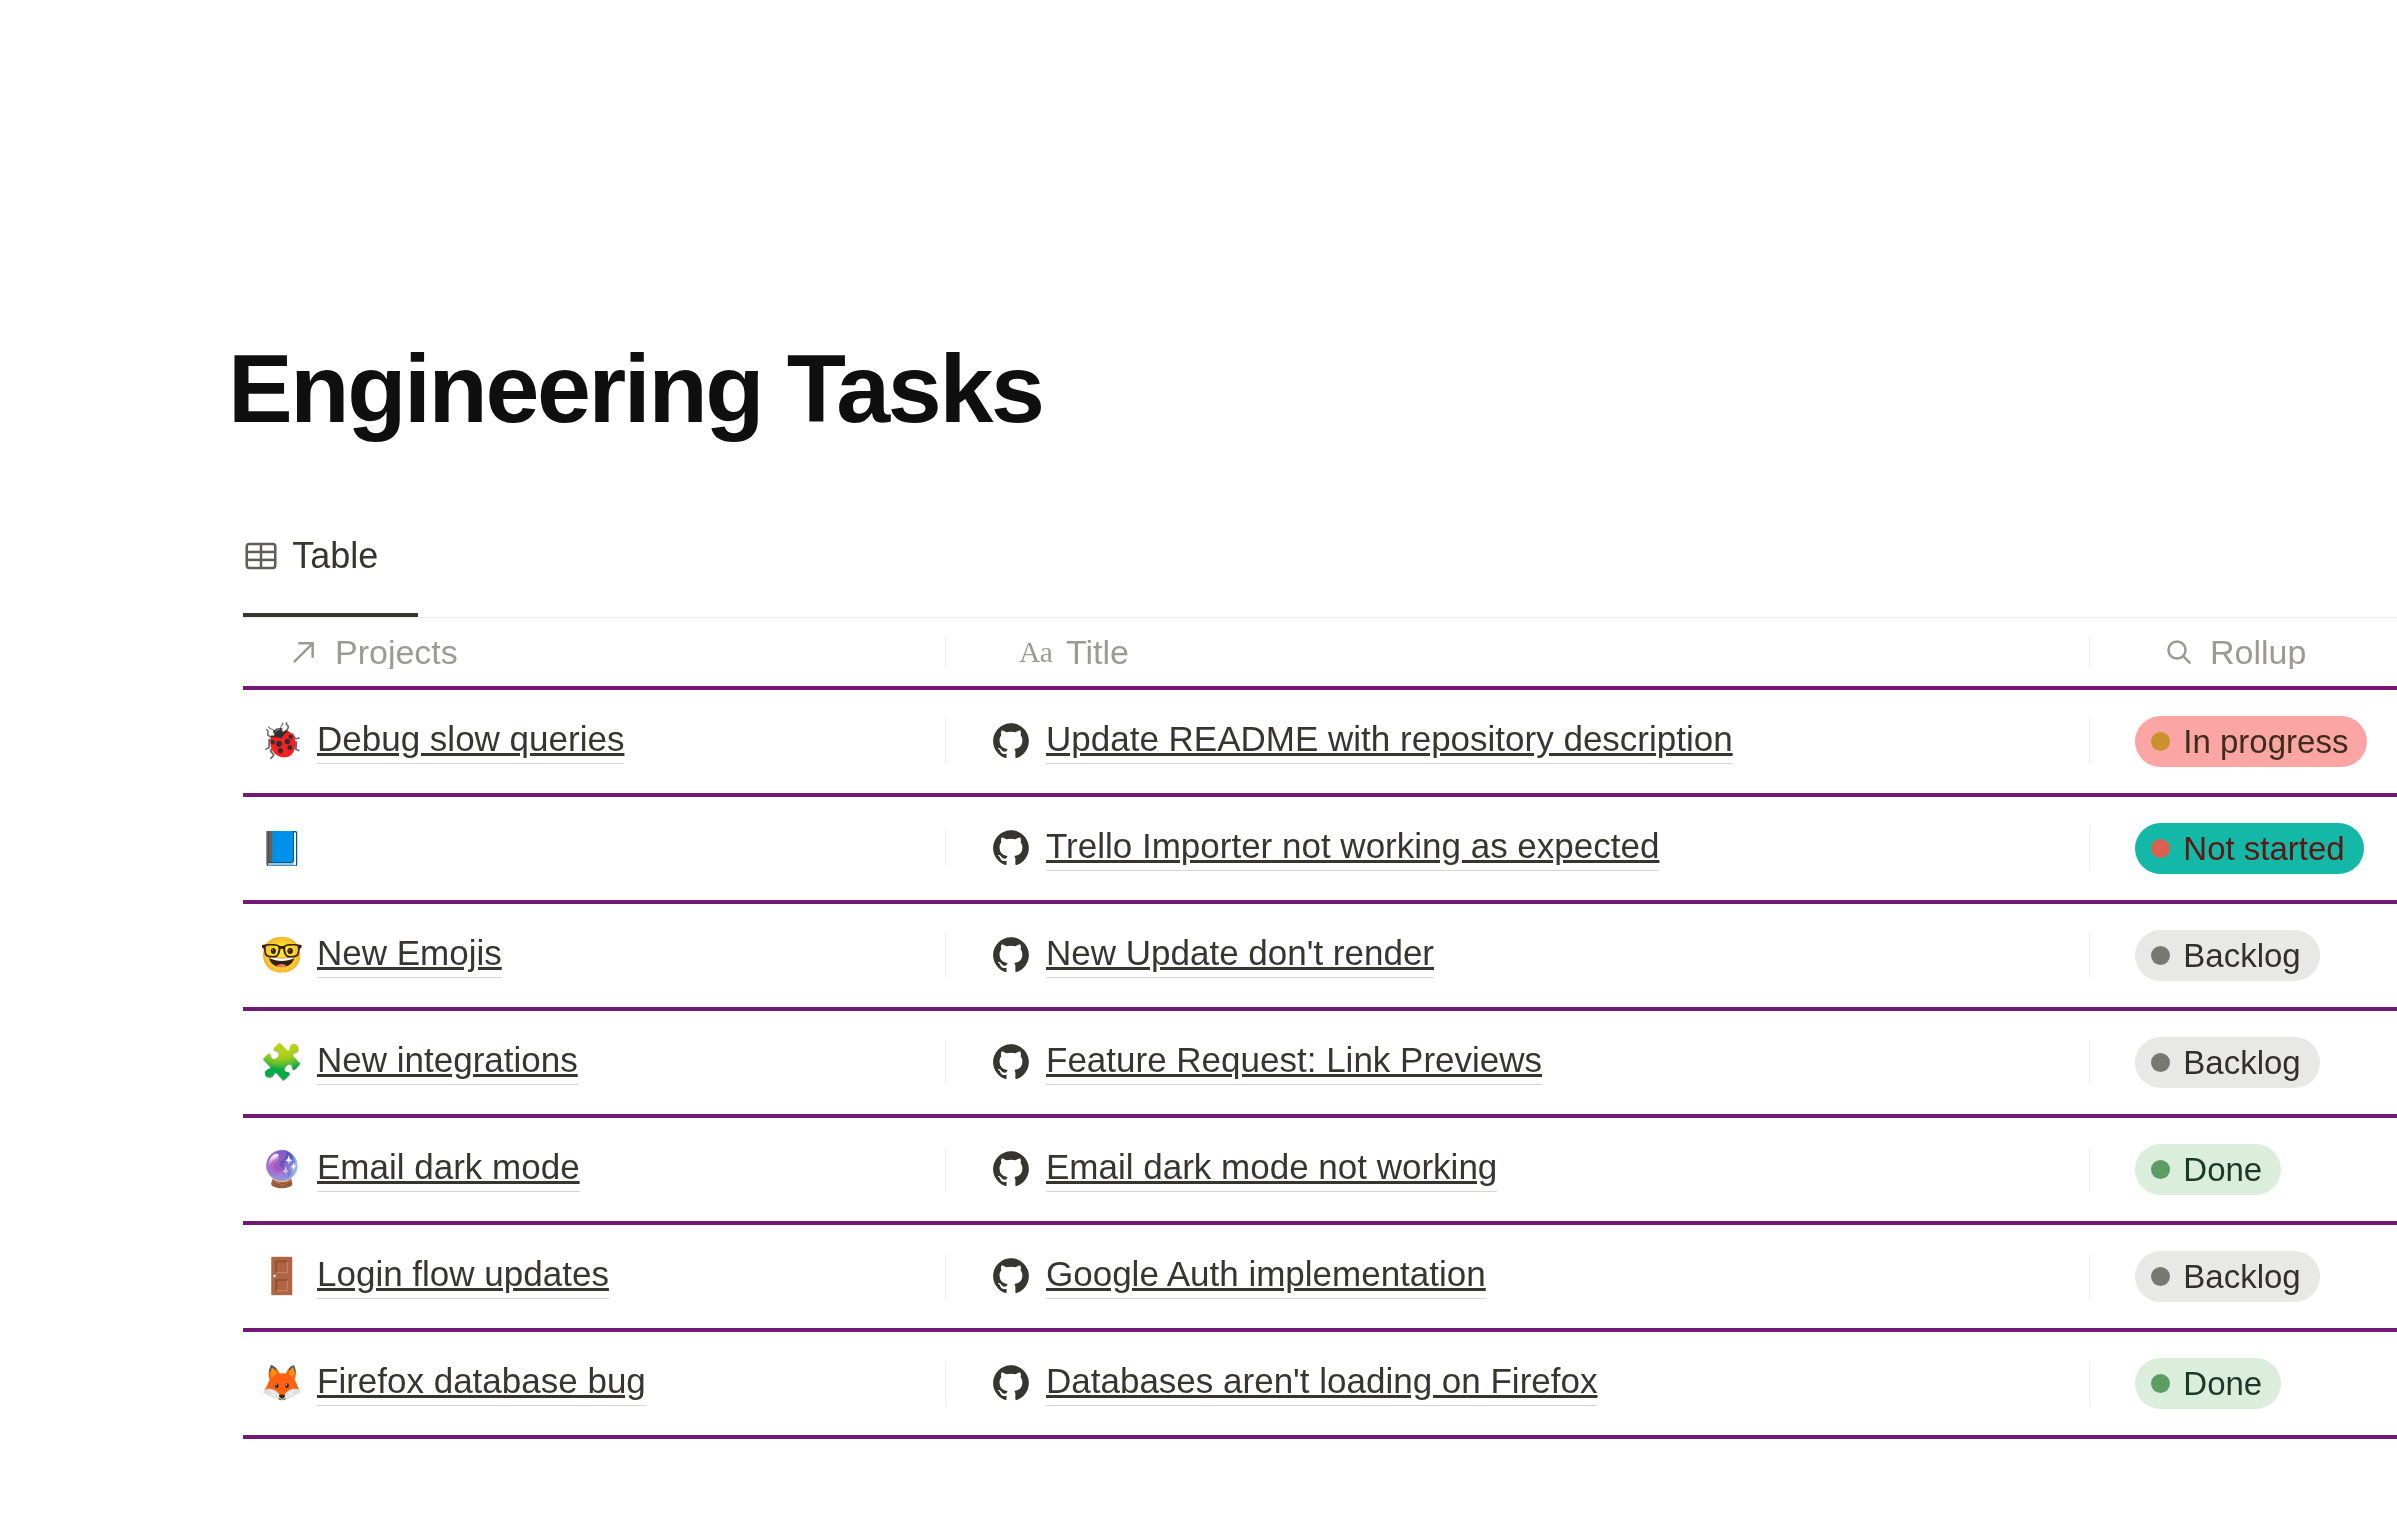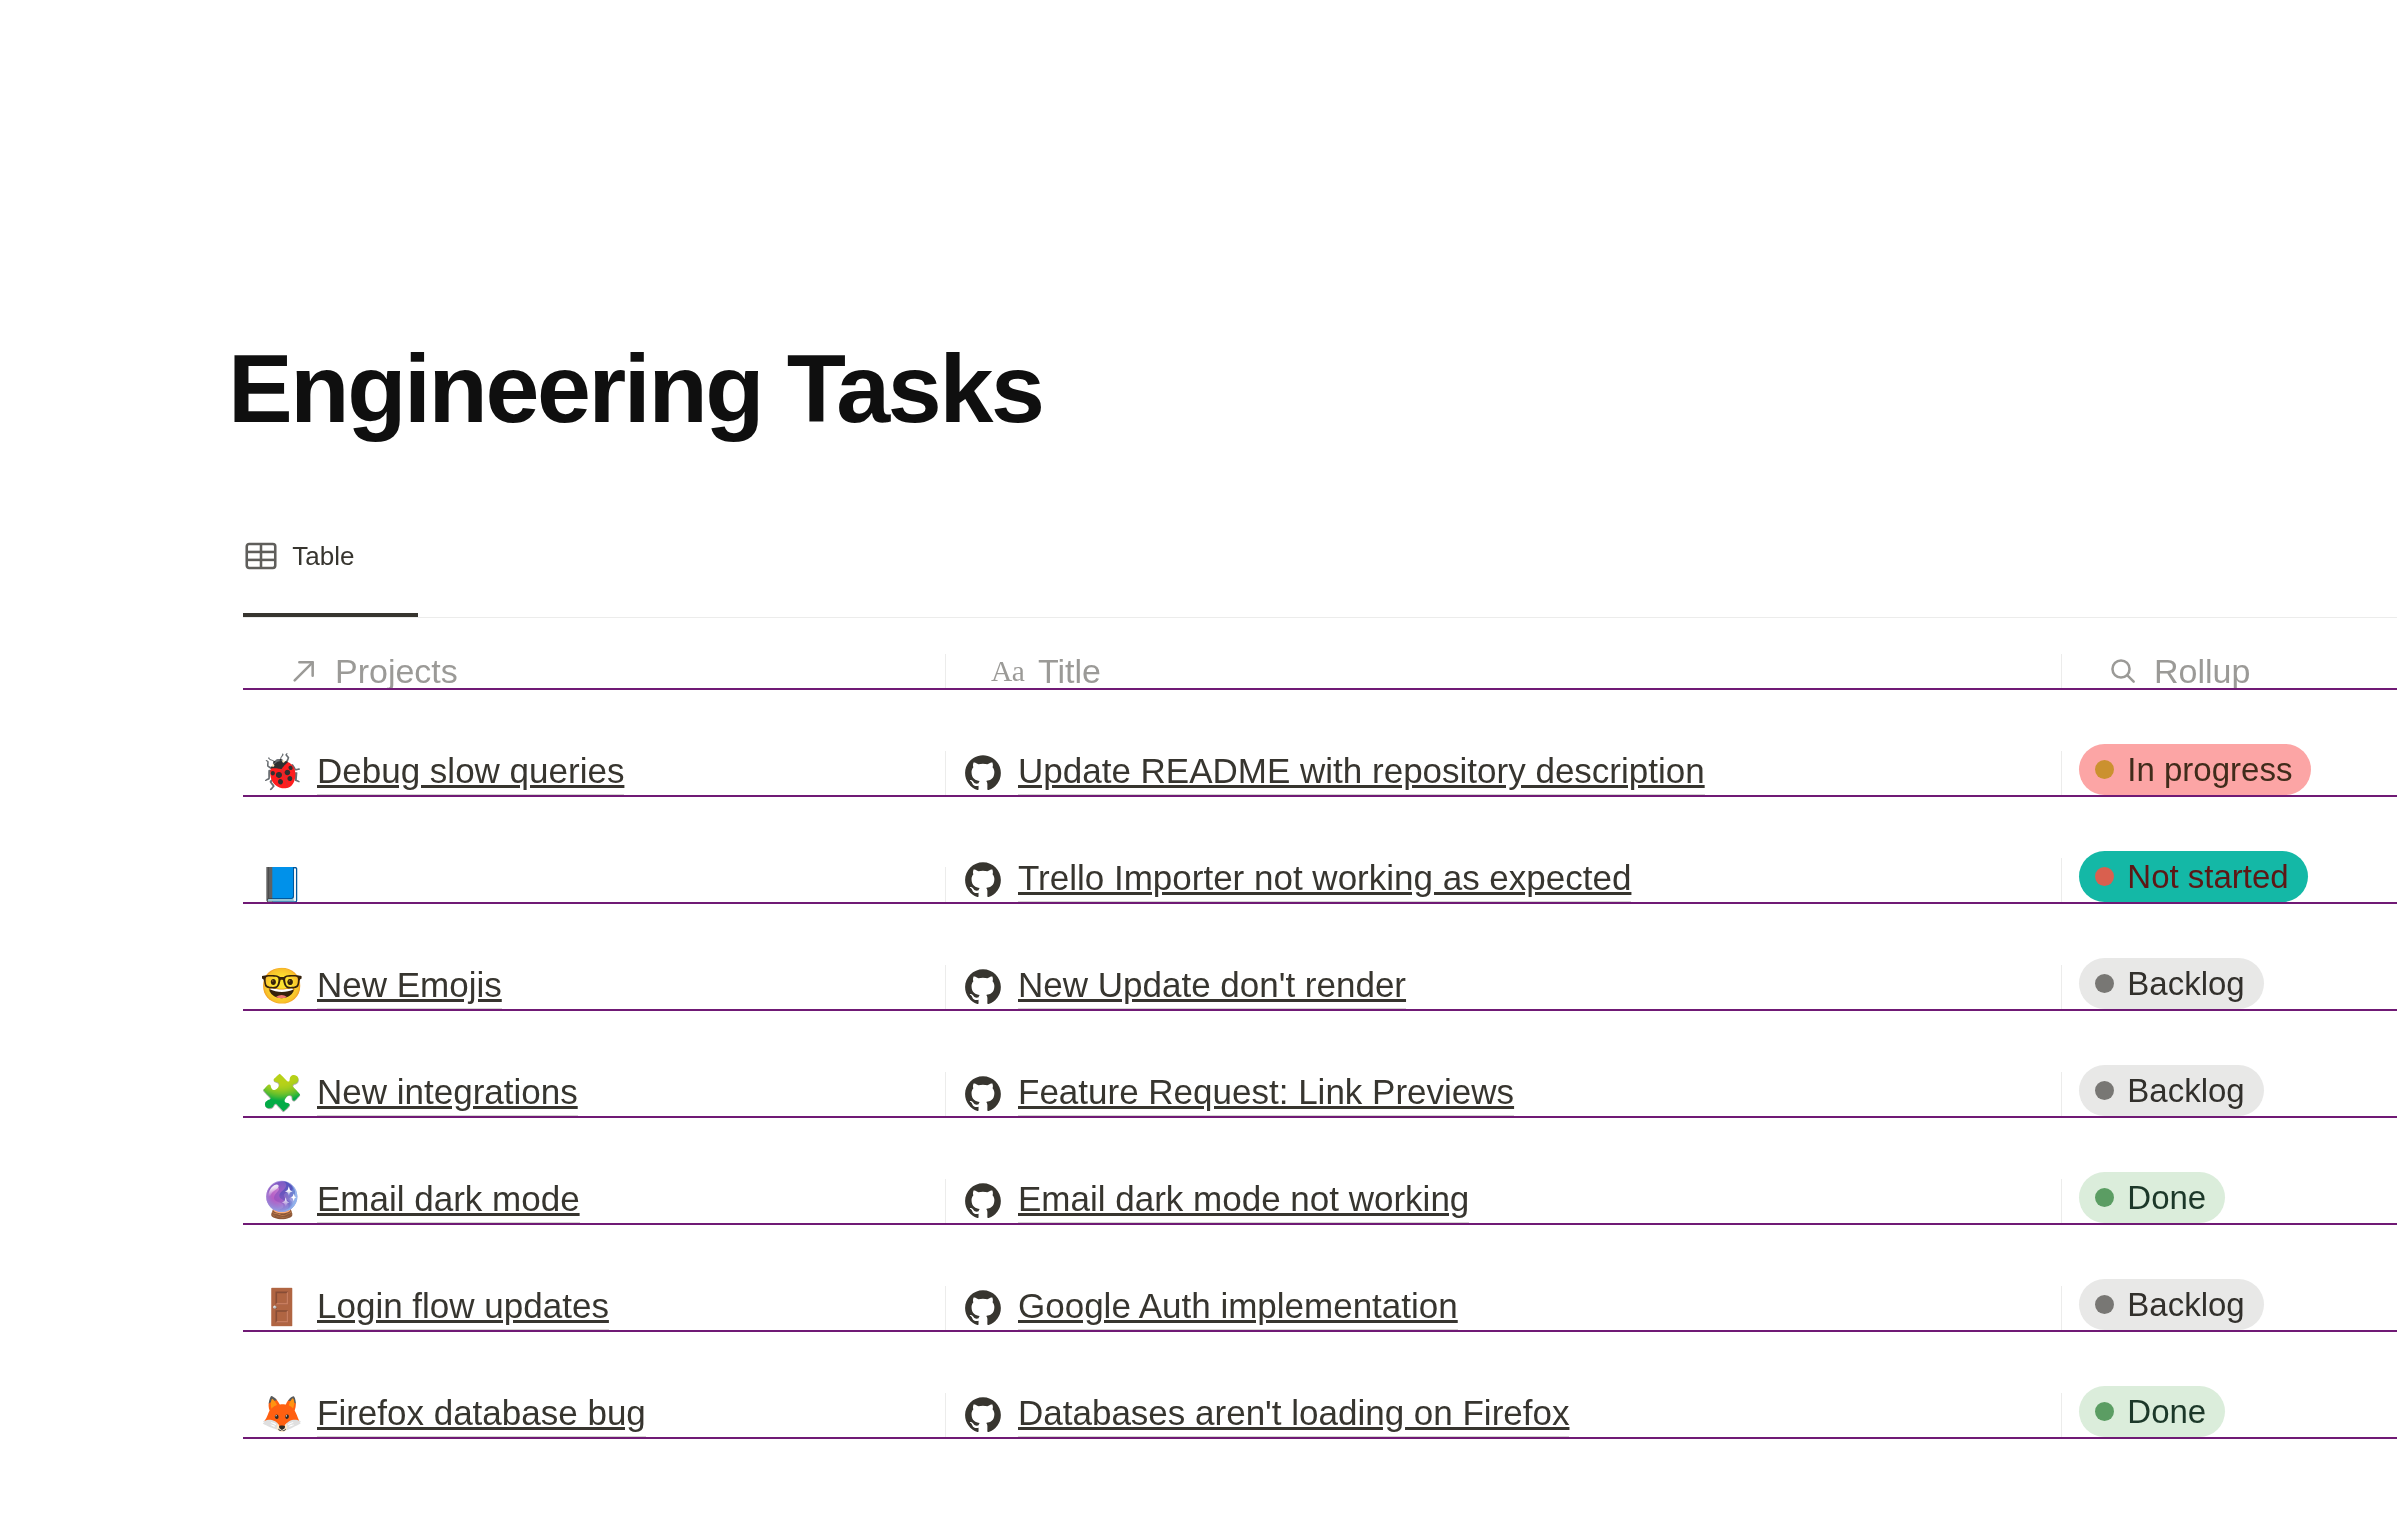--- a/index.html
+++ b/index.html
@@ -54,21 +54,21 @@
     padding: 0 9.5px 0 0;
     box-sizing: border-box;
   }
   .view-tab-icon {
     width: 36px;
     height: 36px;
     flex: 0 0 36px;
     display: block;
   }
   .view-tab-label {
-    font-size: 26px;
+    font-size: 36px;
     line-height: 1;
     color: #37352f;
     font-weight: 400;
     white-space: nowrap;
   }
   .tab-underline {
     position: absolute;
     left: 243px;
     top: 613px;
     width: 175px;
@@ -79,23 +79,24 @@
   
   .table {
     position: absolute;
     left: 243px;
     top: 617px;
     width: 2154px;
     border-top: 1px solid #ececeb;
   }
   .trow {
     display: flex;
-    align-items: flex-end;
-    border-bottom: 2px solid #701a75;
+    align-items: center;
+    border-bottom: 4px solid #701a75;
     box-sizing: border-box;
+    gap: 28px;
   }
   .trow.header {
     height: 72px;
   }
   .trow.body {
     height: 107px;
   }
   .cell {
     display: flex;
     align-items: center;

